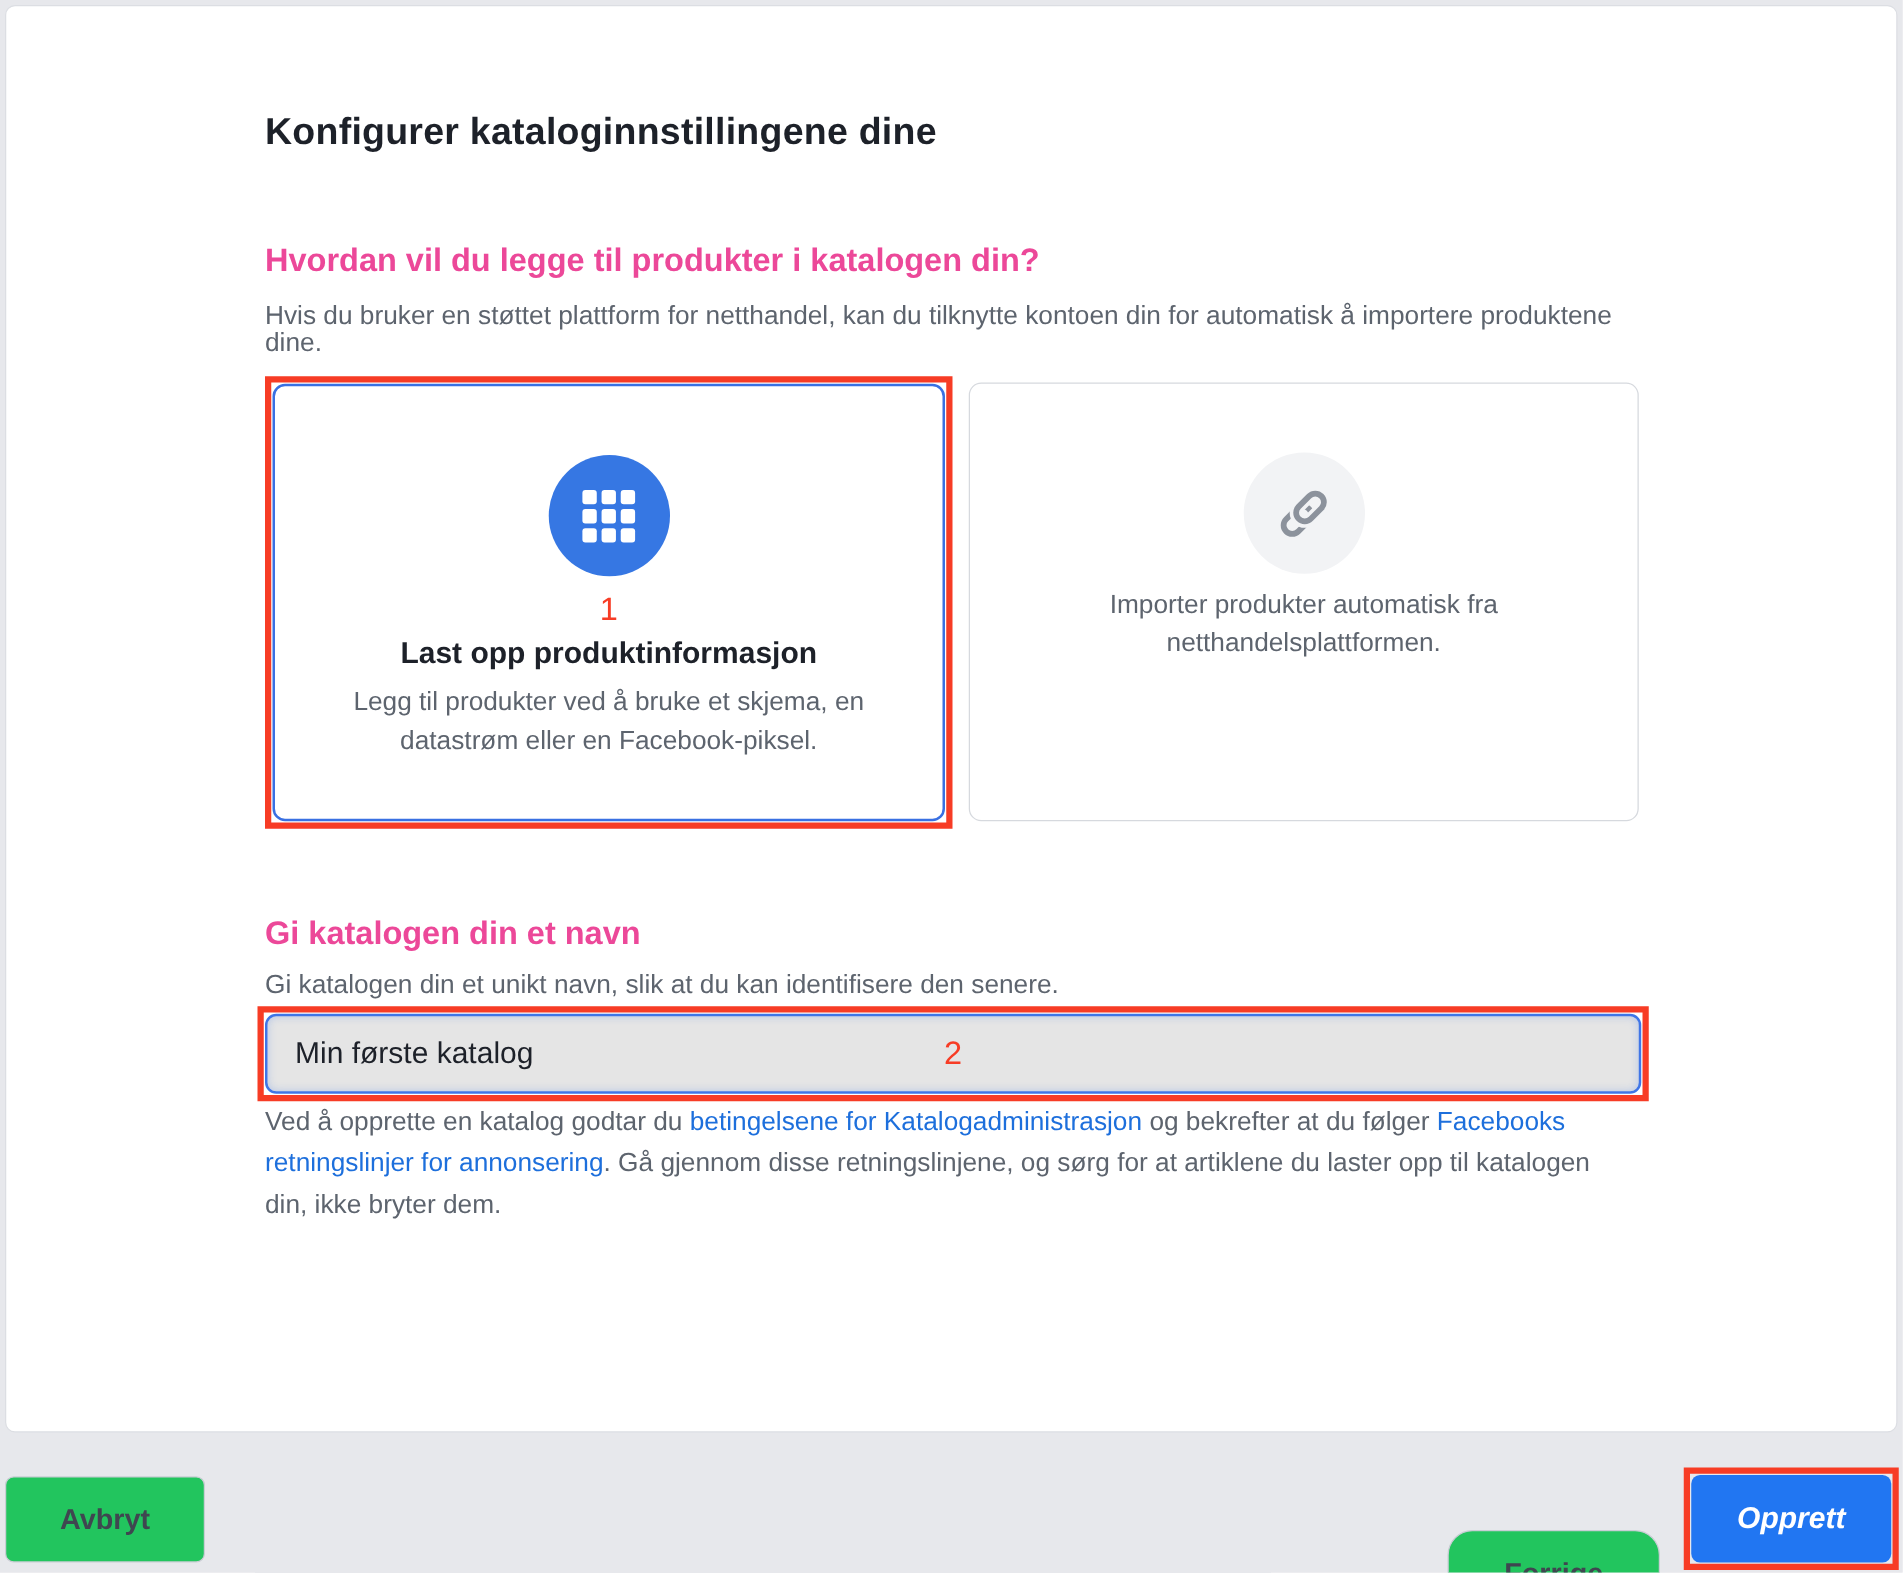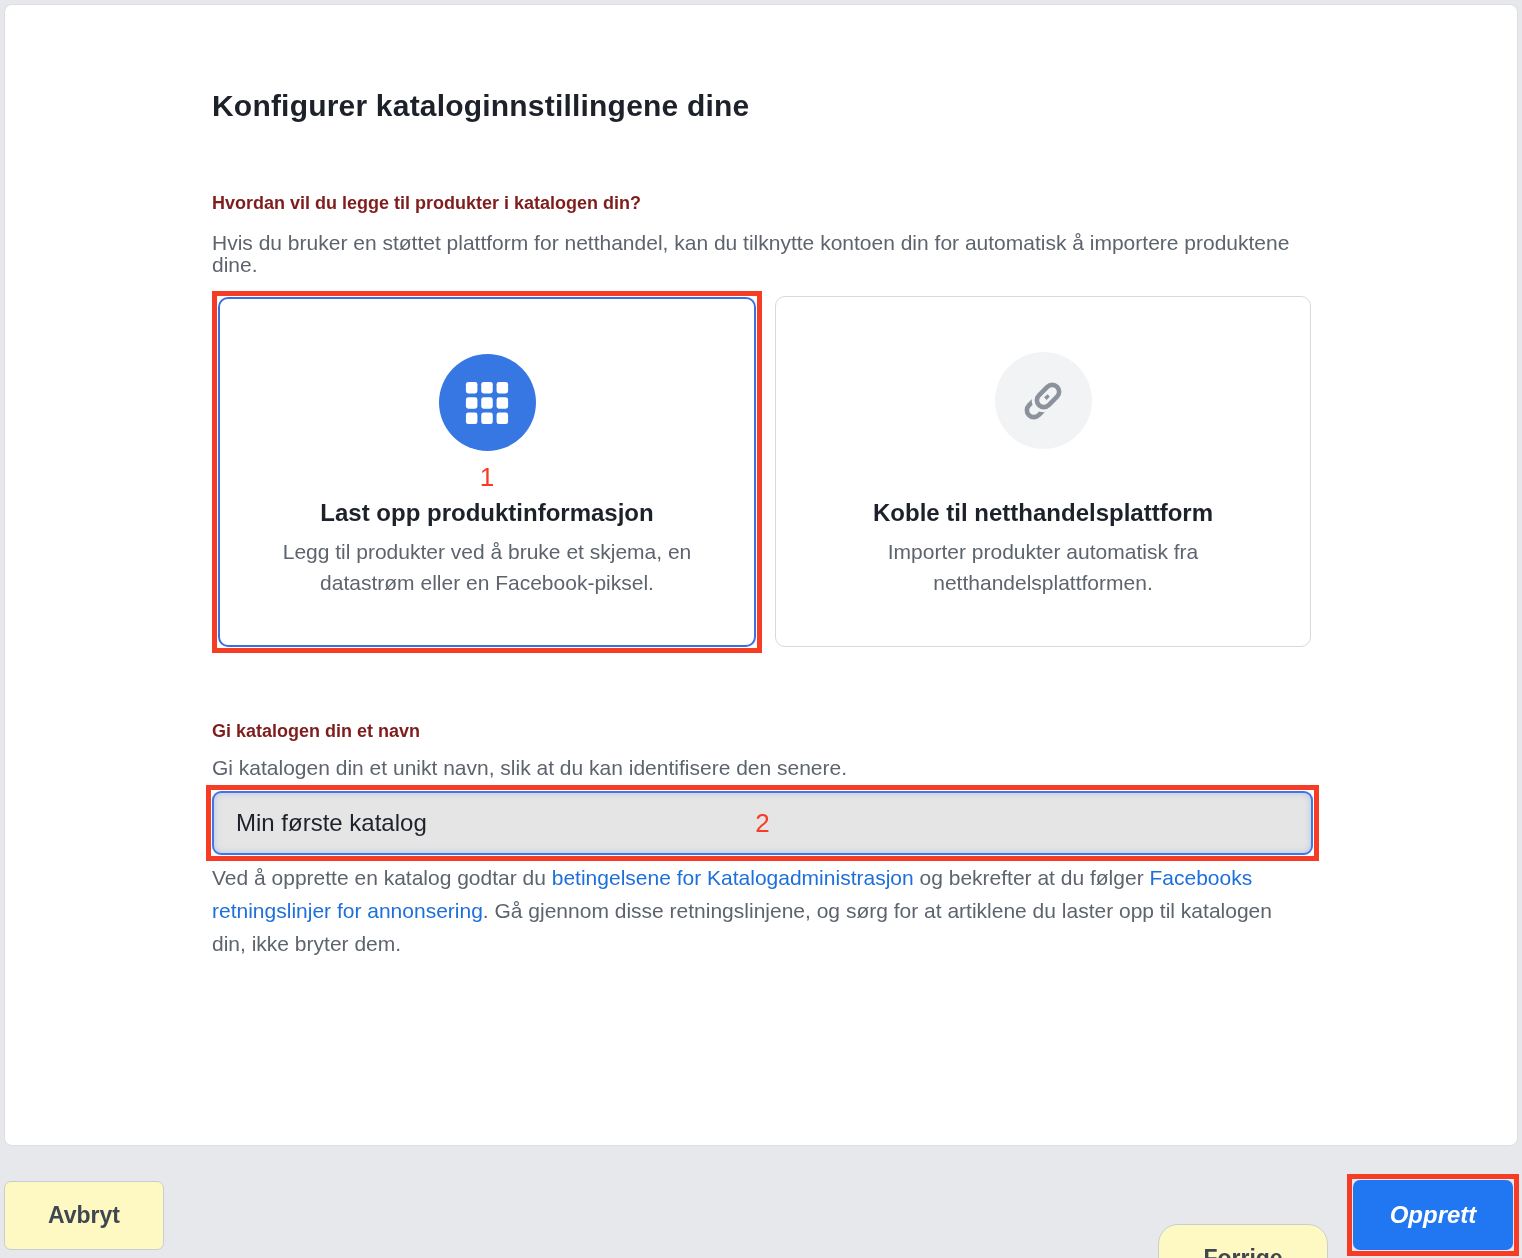--- a/index.html
+++ b/index.html
@@ -23,23 +23,23 @@
   }
   .dialog-title {
     padding-top: 84px;
     font-size: 30px;
     font-weight: 700;
     color: #1d2129;
     letter-spacing: 0.2px;
   }
   .section-heading {
     margin-top: 70px;
-    font-size: 18px;
-    font-weight: 700;
-    color: #7f1d1d;
+    font-size: 26px;
+    font-weight: 700;
+    color: #ec4899;
   }
   .section-desc {
     margin-top: 18px;
     font-size: 21px;
     line-height: 22px;
     color: #5d646e;
     max-width: 1090px;
   }
   .cards-row {
     margin-top: 15px;
@@ -142,21 +142,21 @@
   .legal a {
     color: #1d6fdc;
     text-decoration: none;
     cursor: pointer;
   }
   .footer-btn {
     position: absolute;
     display: flex;
     align-items: center;
     justify-content: center;
-    background: #fef9c3;
+    background: #22c55e;
     border: 1px solid #c9cdd4;
     border-radius: 7px;
     font-family: "Liberation Sans", "DejaVu Sans", sans-serif;
     font-size: 23px;
     font-weight: 700;
     color: #3f4650;
     cursor: pointer;
   }
   .btn-cancel { left: 4px; top: 1181px; width: 160px; height: 69px; }
   .btn-prev   { left: 1158px; top: 1224px; width: 170px; height: 69px; border-radius: 20px; }
@@ -219,21 +219,20 @@
       <div class="option-card secondary">
         <div class="icon-circle gray">
           <svg width="46" height="46" viewBox="0 0 24 24" fill="none" stroke-linecap="round">
             <g transform="rotate(-45 12 12)">
               <rect x="1.6" y="8.4" width="13.4" height="7.2" rx="3.6" stroke="#8c929c" stroke-width="2.4"></rect>
               <rect x="9.0" y="8.4" width="13.4" height="7.2" rx="3.6" stroke="#f2f3f5" stroke-width="5.4"></rect>
               <rect x="9.0" y="8.4" width="13.4" height="7.2" rx="3.6" stroke="#8c929c" stroke-width="2.4"></rect>
             </g>
           </svg>
         </div>
-        <div class="card-title">Koble til netthandelsplattform</div>
         <div class="card-desc">Importer produkter automatisk fra netthandelsplattformen.</div>
       </div>
 
     </div>
 
     <h2 class="section-heading name-heading">Gi katalogen din et navn</h2>
     <p class="section-desc name-desc">Gi katalogen din et unikt navn, slik at du kan identifisere den senere.</p>
 
     <div class="annotated-input">
       <input class="catalog-name-input" type="text" value="Min første katalog" style="">

